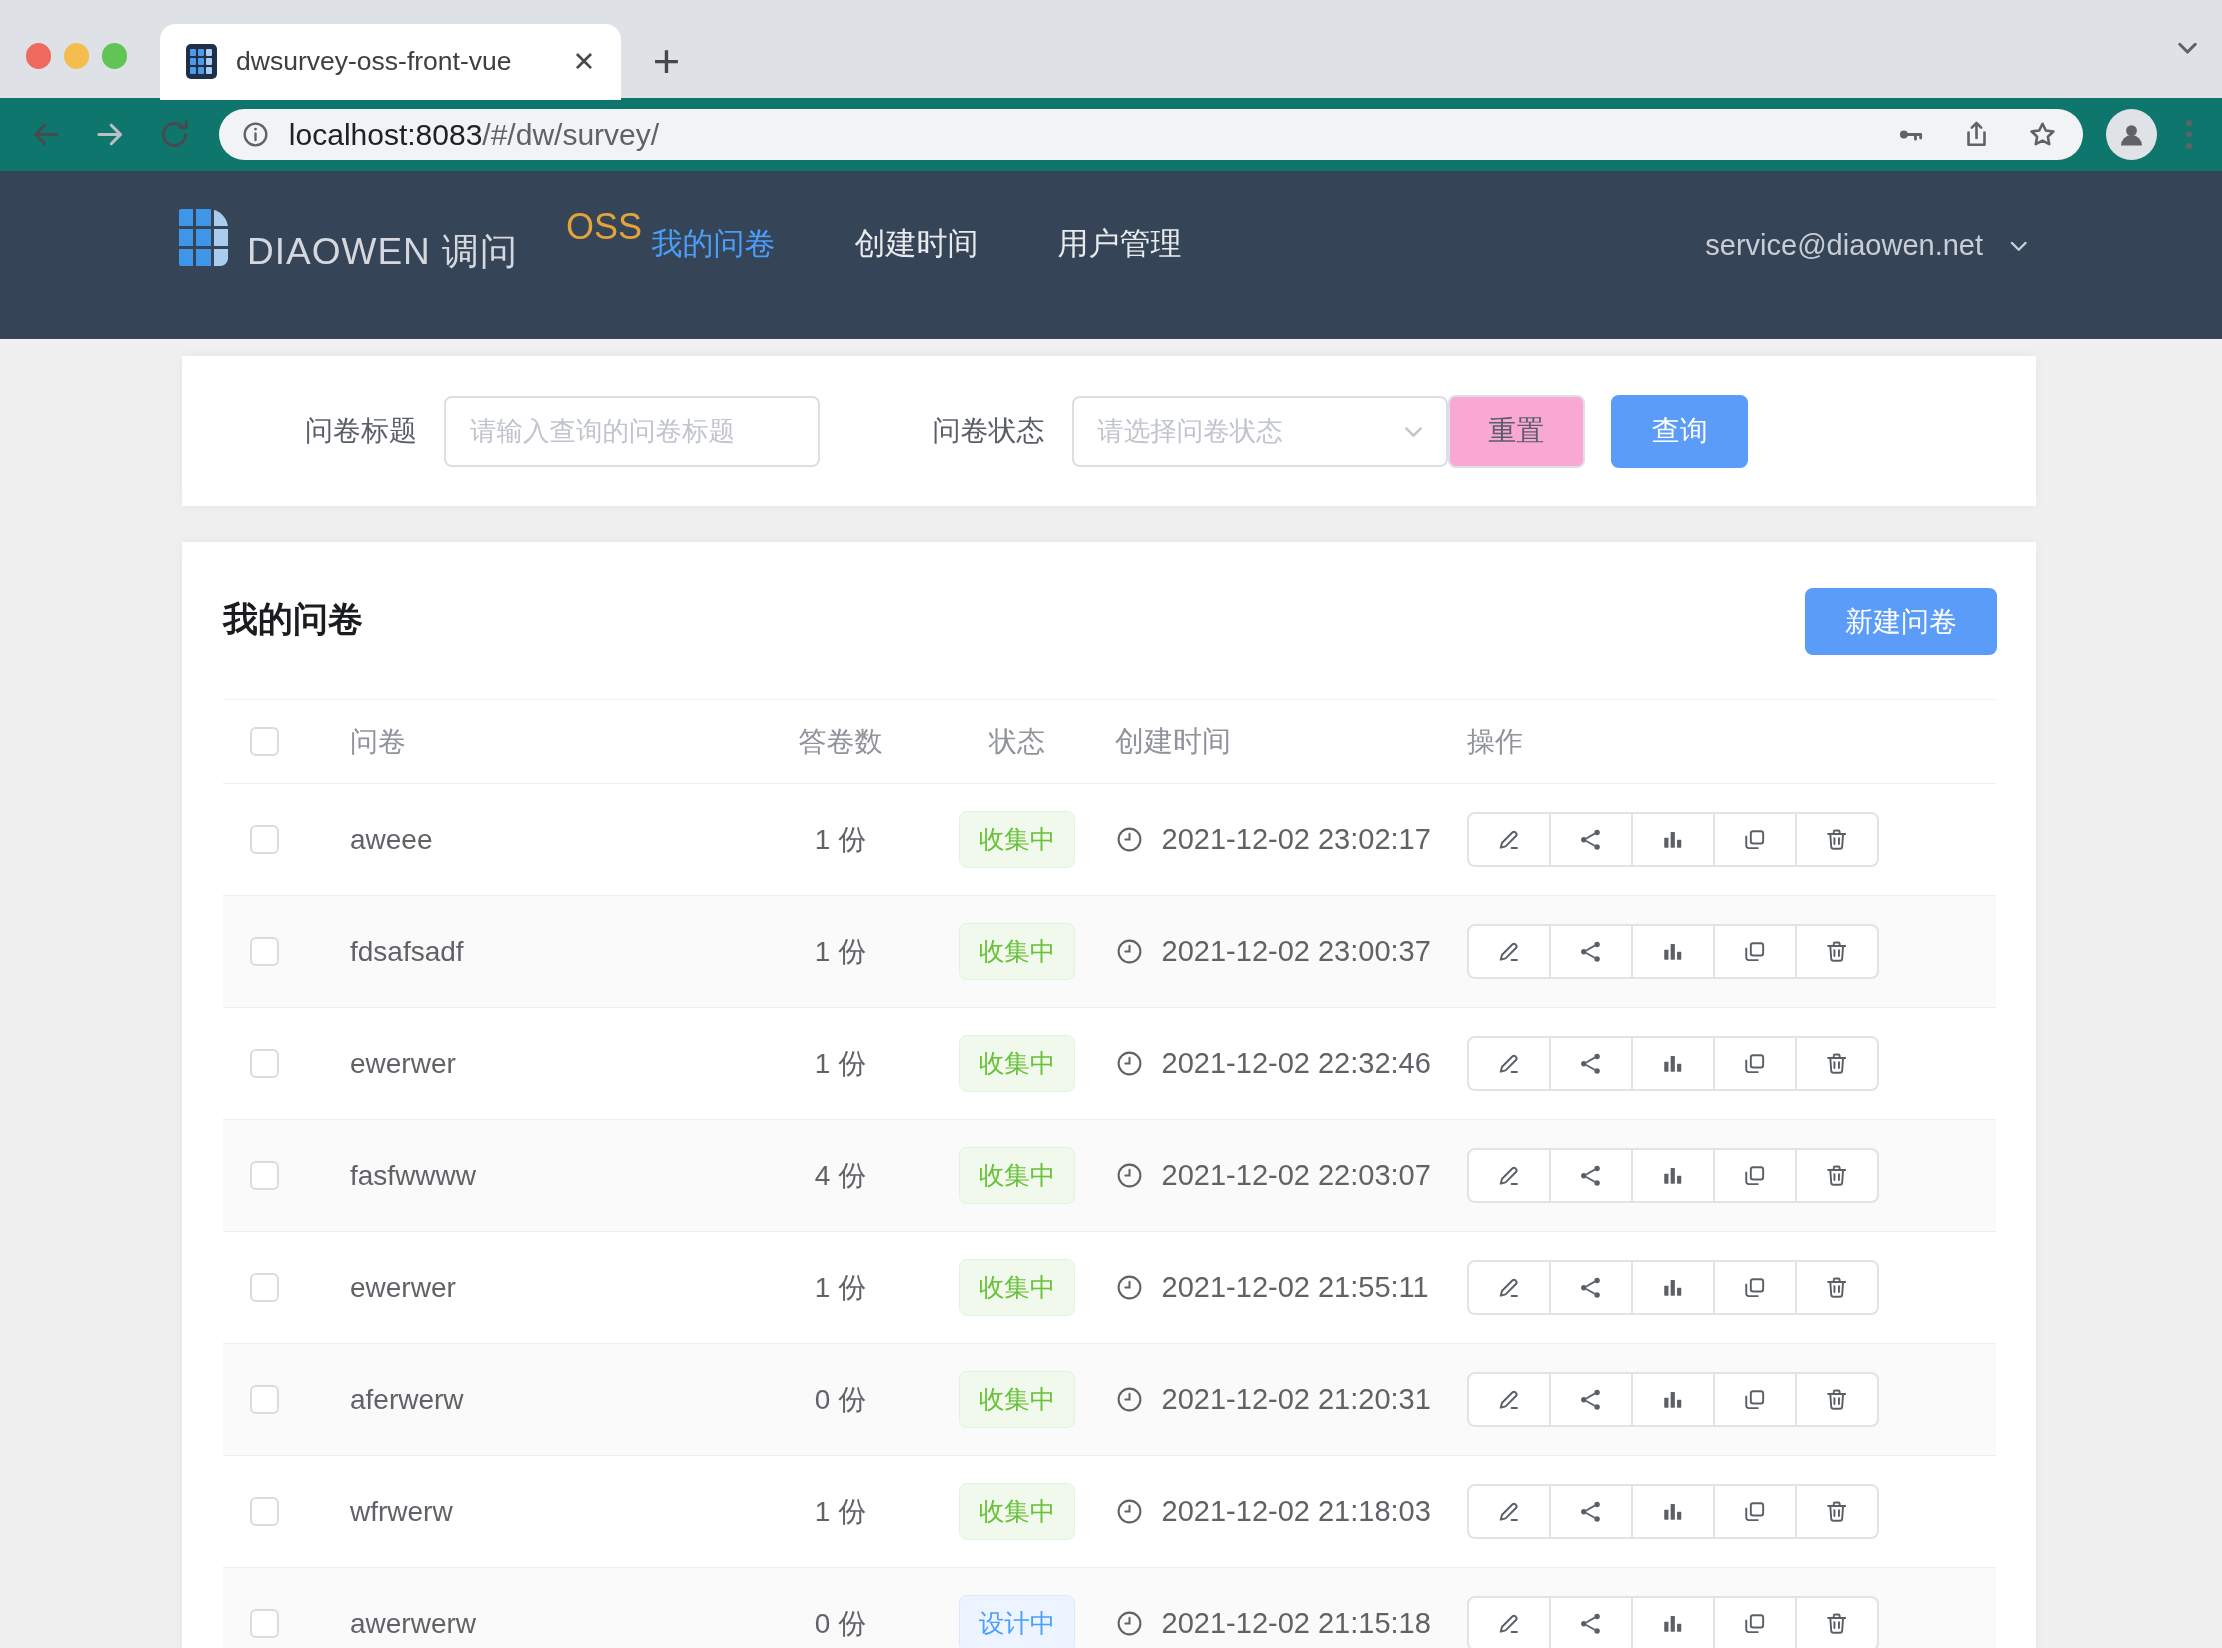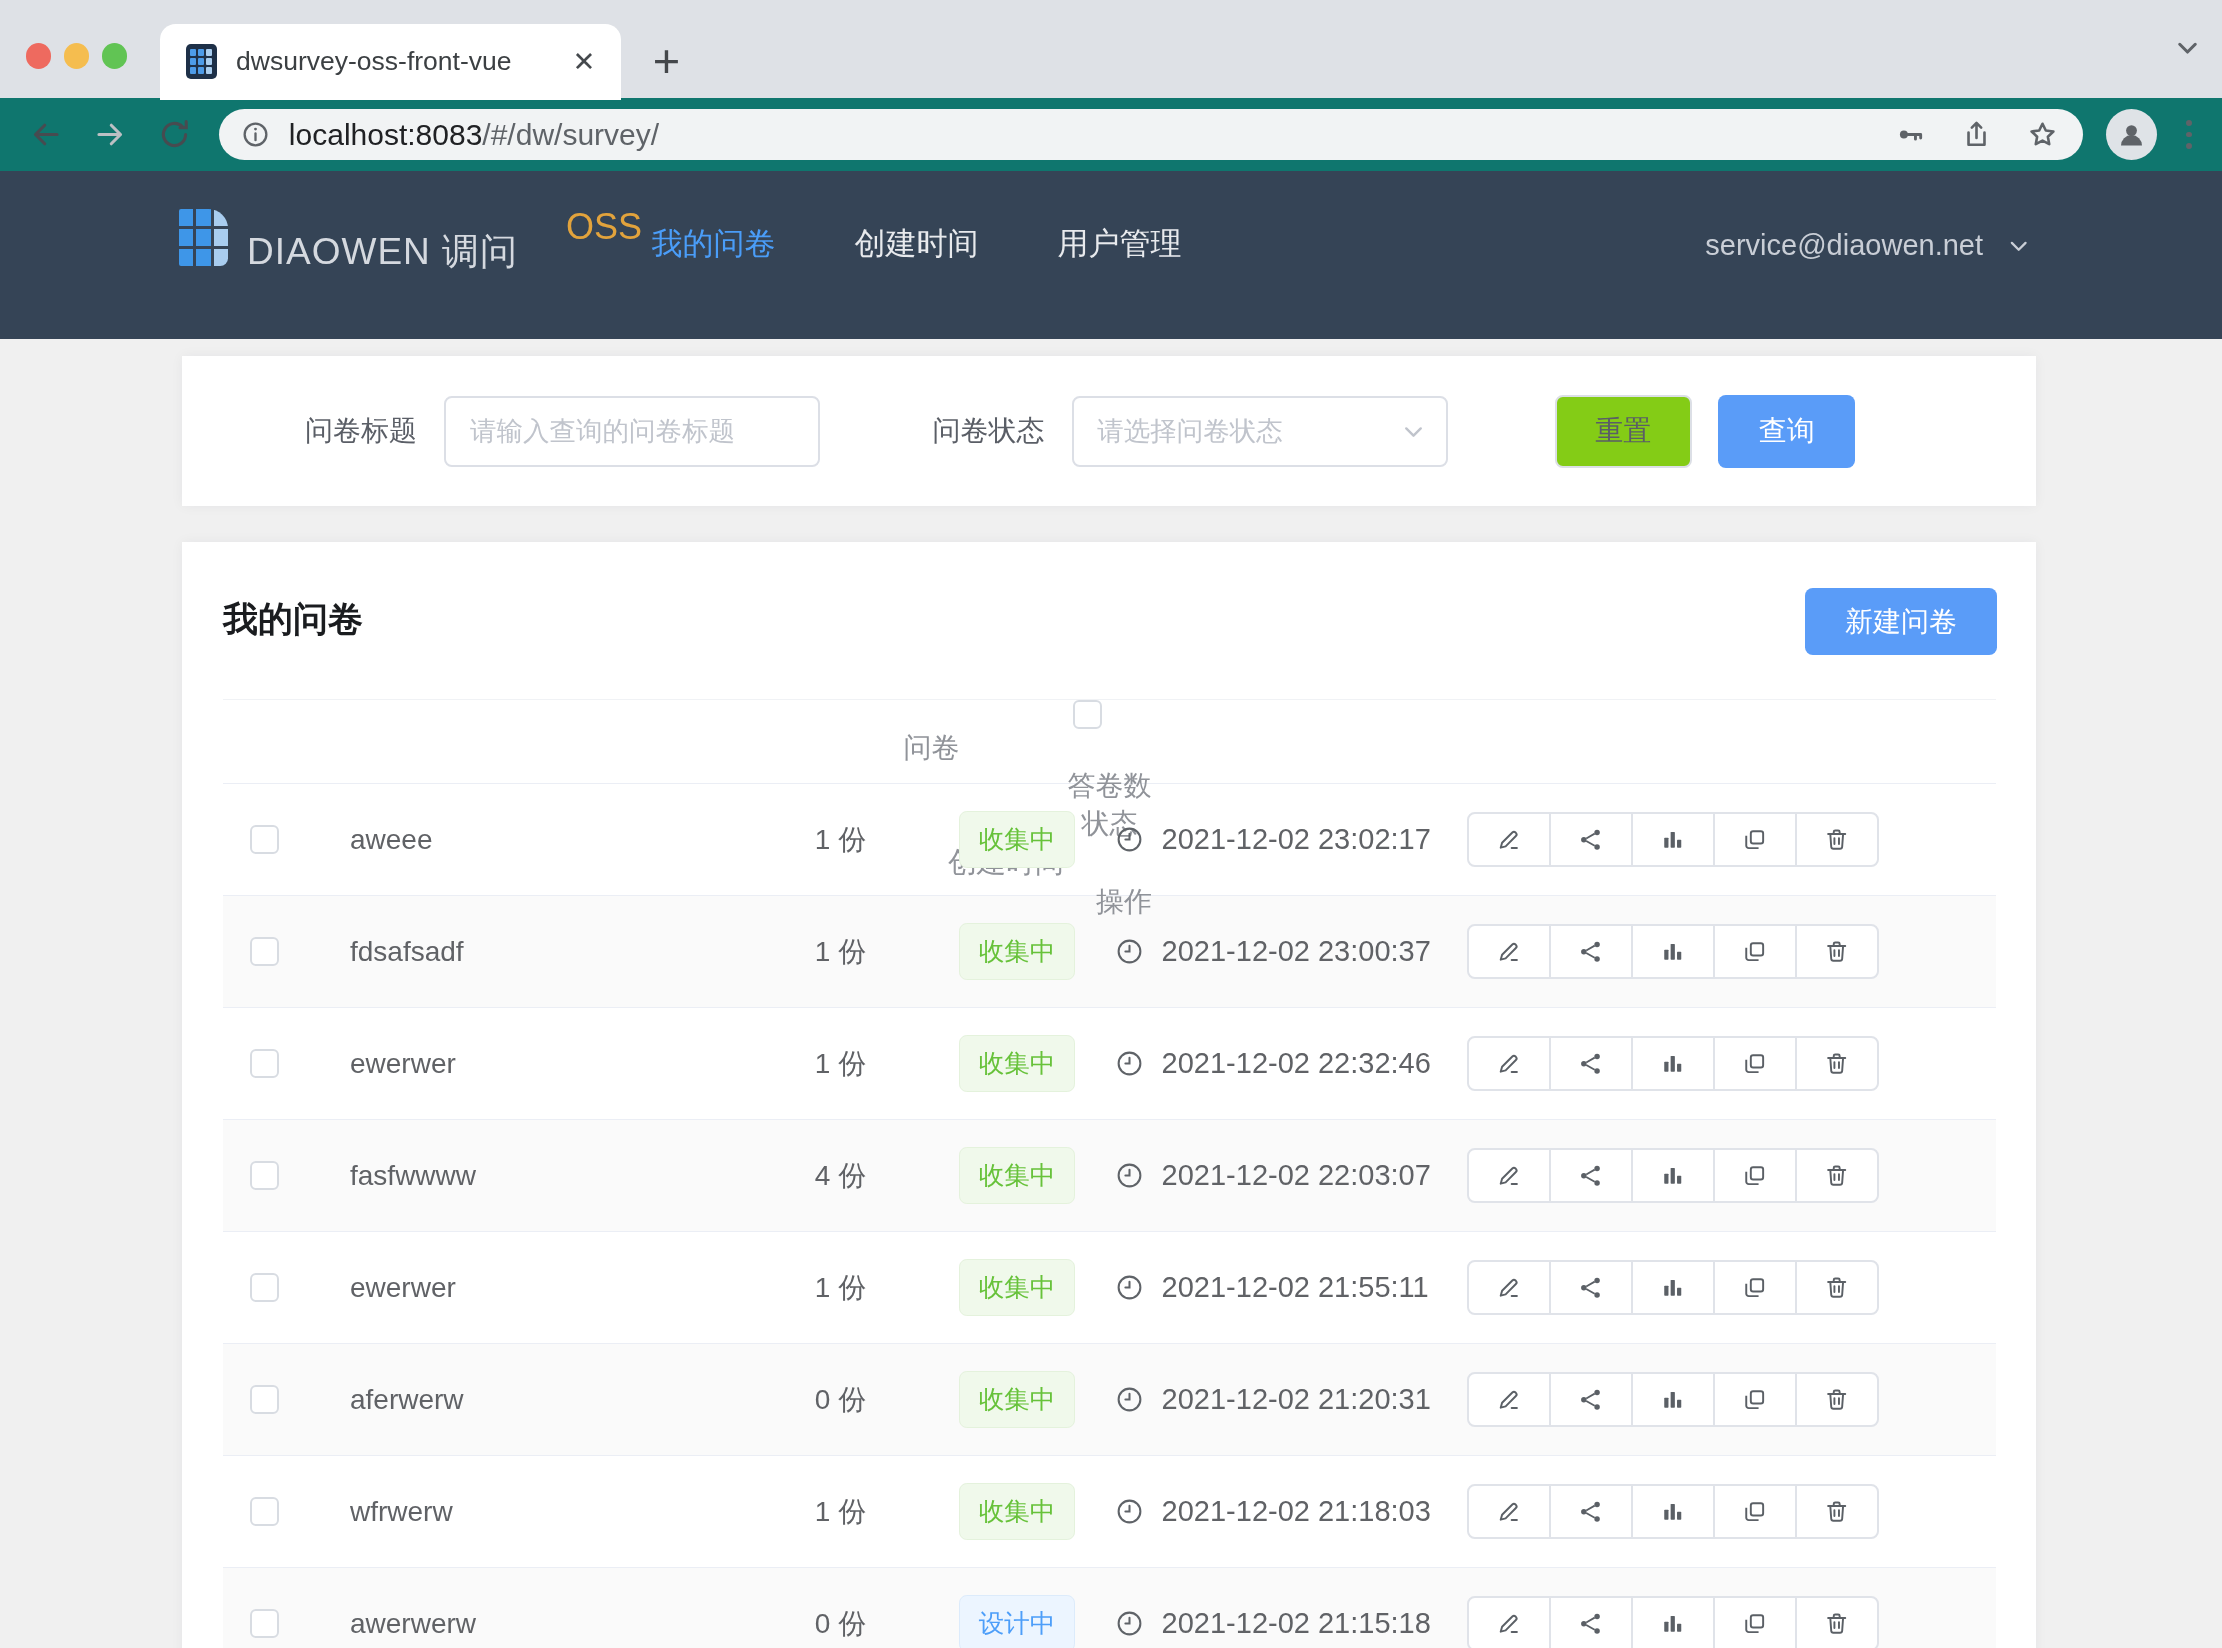--- a/index.html
+++ b/index.html
@@ -70,34 +70,34 @@
   .f-label.second{margin-left:112px;}
   .f-input{margin-left:27.4px;width:376px;height:71px;border:2px solid #DCDFE6;border-radius:7.8px;
            padding:0 23.5px;font-size:26.5px;color:#606266;background:#fff;outline:none;
            font-family:"Liberation Sans","DejaVu Sans",sans-serif;}
   .f-input::placeholder{color:#C0C4CC;}
   .f-select{margin-left:27.4px;width:376px;height:71px;border:2px solid #DCDFE6;border-radius:7.8px;
             background:#fff;display:flex;align-items:center;padding:0 17.6px 0 23.5px;cursor:default;}
   .f-select .ph{flex:1;font-size:26.5px;color:#C0C4CC;}
   .f-select .chev{width:29px;height:29px;color:#C0C4CC;}
   .btn{border:none;cursor:default;font-family:"Liberation Sans","DejaVu Sans",sans-serif;}
-  .btn-reset{margin-left:107px;width:137px;height:73px;background:#84cc16;border:2px solid #DCDFE6;
+  .btn-reset{width:137px;height:73px;background:#f9a8d4;border:2px solid #DCDFE6;
              border-radius:7.8px;font-size:28px;color:#5A5E66;}
   .btn-search{margin-left:26.5px;width:137px;height:73px;background:#5A9CF8;border-radius:7.8px;
               font-size:28px;color:#fff;}
   .main-panel{position:absolute;left:182px;top:542px;width:1854px;height:1176px;background:#fff;
               box-shadow:0 0 11.8px rgba(31,37,50,0.05);}
   .panel-head{position:relative;padding:56px 39px 0 41px;}
   .panel-title{font-size:35px;font-weight:bold;color:#1A1C1F;line-height:41px;}
   .btn-create{position:absolute;right:39px;top:46px;width:192px;height:67px;background:#5A9CF8;
               border-radius:7.8px;font-size:28px;color:#fff;}
   
   .survey-table{margin:60px 40px 0 41px;}
   .thead{display:flex;align-items:center;height:85px;border-top:1px solid #F0F2F5;
-         border-bottom:1px solid #EBEEF5;color:#909399;font-size:28px;flex-direction:column;}
+         border-bottom:1px solid #EBEEF5;color:#909399;font-size:28px;}
   .trow{display:flex;align-items:center;height:112px;border-bottom:1px solid #EBEEF5;
         font-size:28px;color:#606266;background:#fff;}
   .trow.striped{background:#FAFAFA;}
   .c-check{width:127px;padding-left:27.4px;display:flex;align-items:center;}
   .checkbox{width:29px;height:29px;border:2px solid #D8DCE2;border-radius:5.9px;background:#fff;display:block;}
   .c-name{width:412px;}
   .c-count{width:157px;text-align:center;}
   .c-status{width:196px;display:flex;justify-content:center;}
   .c-created{width:323px;display:flex;align-items:center;gap:17.6px;font-size:29px;}
   .c-created .clock{width:29px;height:29px;display:flex;}

